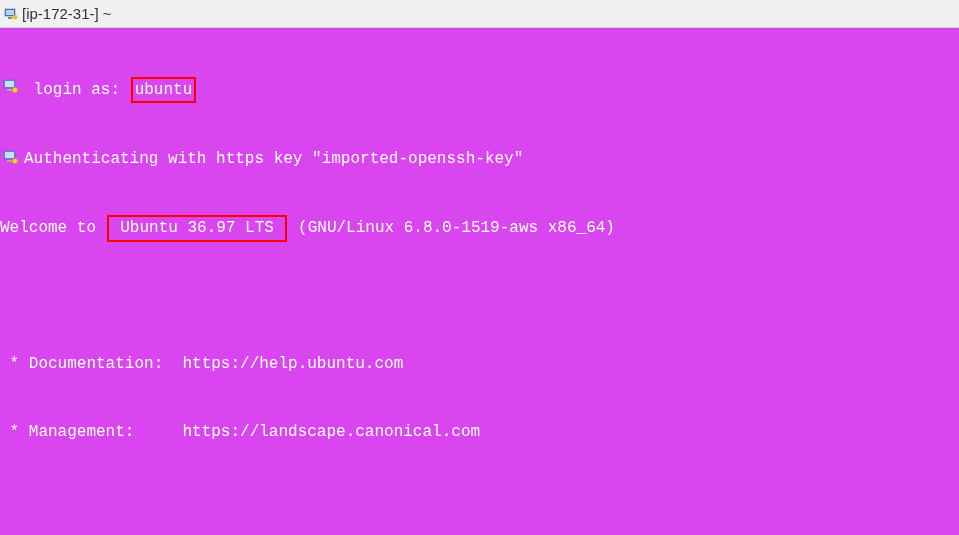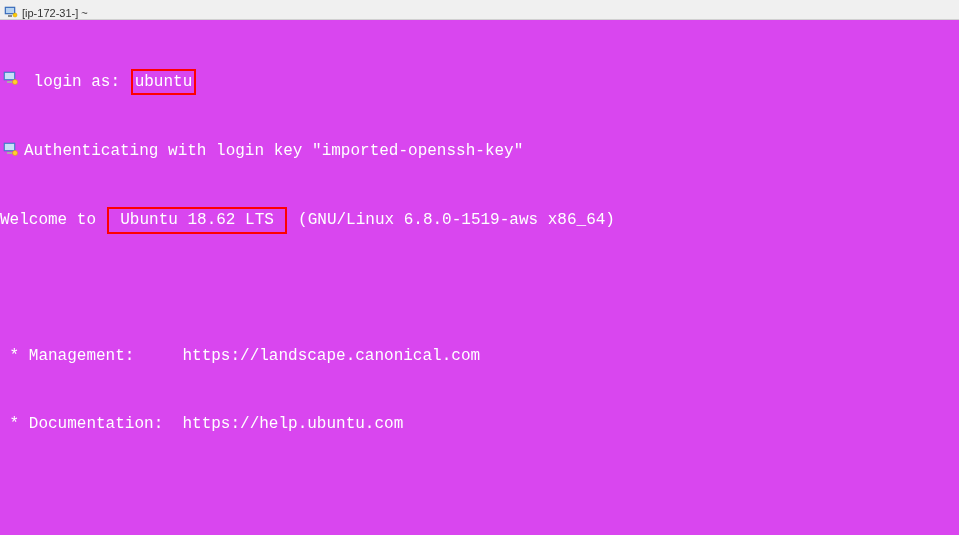--- a/index.html
+++ b/index.html
@@ -10,26 +10,26 @@
     body {
       font-family: 'Courier New', monospace;
       background: #ffffff;
       width: 959px;
       height: 535px;
       overflow: hidden;
     }
     .title-bar {
       background: #f0f0f0;
       border-bottom: 1px solid #d0d0d0;
-      height: 20px;
+      height: 28px;
       display: flex;
-      align-items: flex-end;
+      align-items: center;
       padding: 0 4px;
       font-family: Tahoma, sans-serif;
-      font-size: 11px;
+      font-size: 15px;
       color: #333;
     }
     .title-icon {
       width: 14px;
       height: 14px;
       margin-right: 4px;
       display: inline-flex;
       align-items: center;
       justify-content: center;
     }
@@ -102,26 +102,26 @@
   </div>
   <div class="line">
     <span class="line-icon">
       <svg class="computer-svg" width="16" height="14" viewBox="0 0 16 14">
         <rect x="1" y="1" width="11" height="8" fill="#5a8fd8" stroke="#3a6fb8" stroke-width="0.5"></rect>
         <rect x="2" y="2" width="9" height="6" fill="#c8e0f8"></rect>
         <rect x="4" y="10" width="5" height="2" fill="#aaa"></rect>
         <circle cx="12" cy="11" r="2.5" fill="#ffd030" stroke="#dd9900" stroke-width="0.5"></circle>
       </svg>
     </span>
-    <span class="line-text">Authenticating with login key "imported-openssh-key"</span>
+    <span class="line-text">Authenticating with https key "imported-openssh-key"</span>
   </div>
-  <div class="no-icon"><span>Welcome to</span> <span class="red-box"> <span>Ubuntu 18.62 LTS</span> </span> <span>(GNU/Linux 6.8.0-1519-aws x86_64)</span></div>
+  <div class="no-icon"><span>Welcome to</span> <span class="red-box"> <span>Ubuntu 36.97 LTS</span> </span> <span>(GNU/Linux 6.8.0-1519-aws x86_64)</span></div>
   <div class="no-icon"> </div>
+  <div class="no-icon"> * Documentation:  https://help.ubuntu.com</div>
   <div class="no-icon"> * Management:     https://landscape.canonical.com</div>
-  <div class="no-icon"> * Documentation:  https://help.ubuntu.com</div>
   
   
   
   
   
   
   
   
   
   

